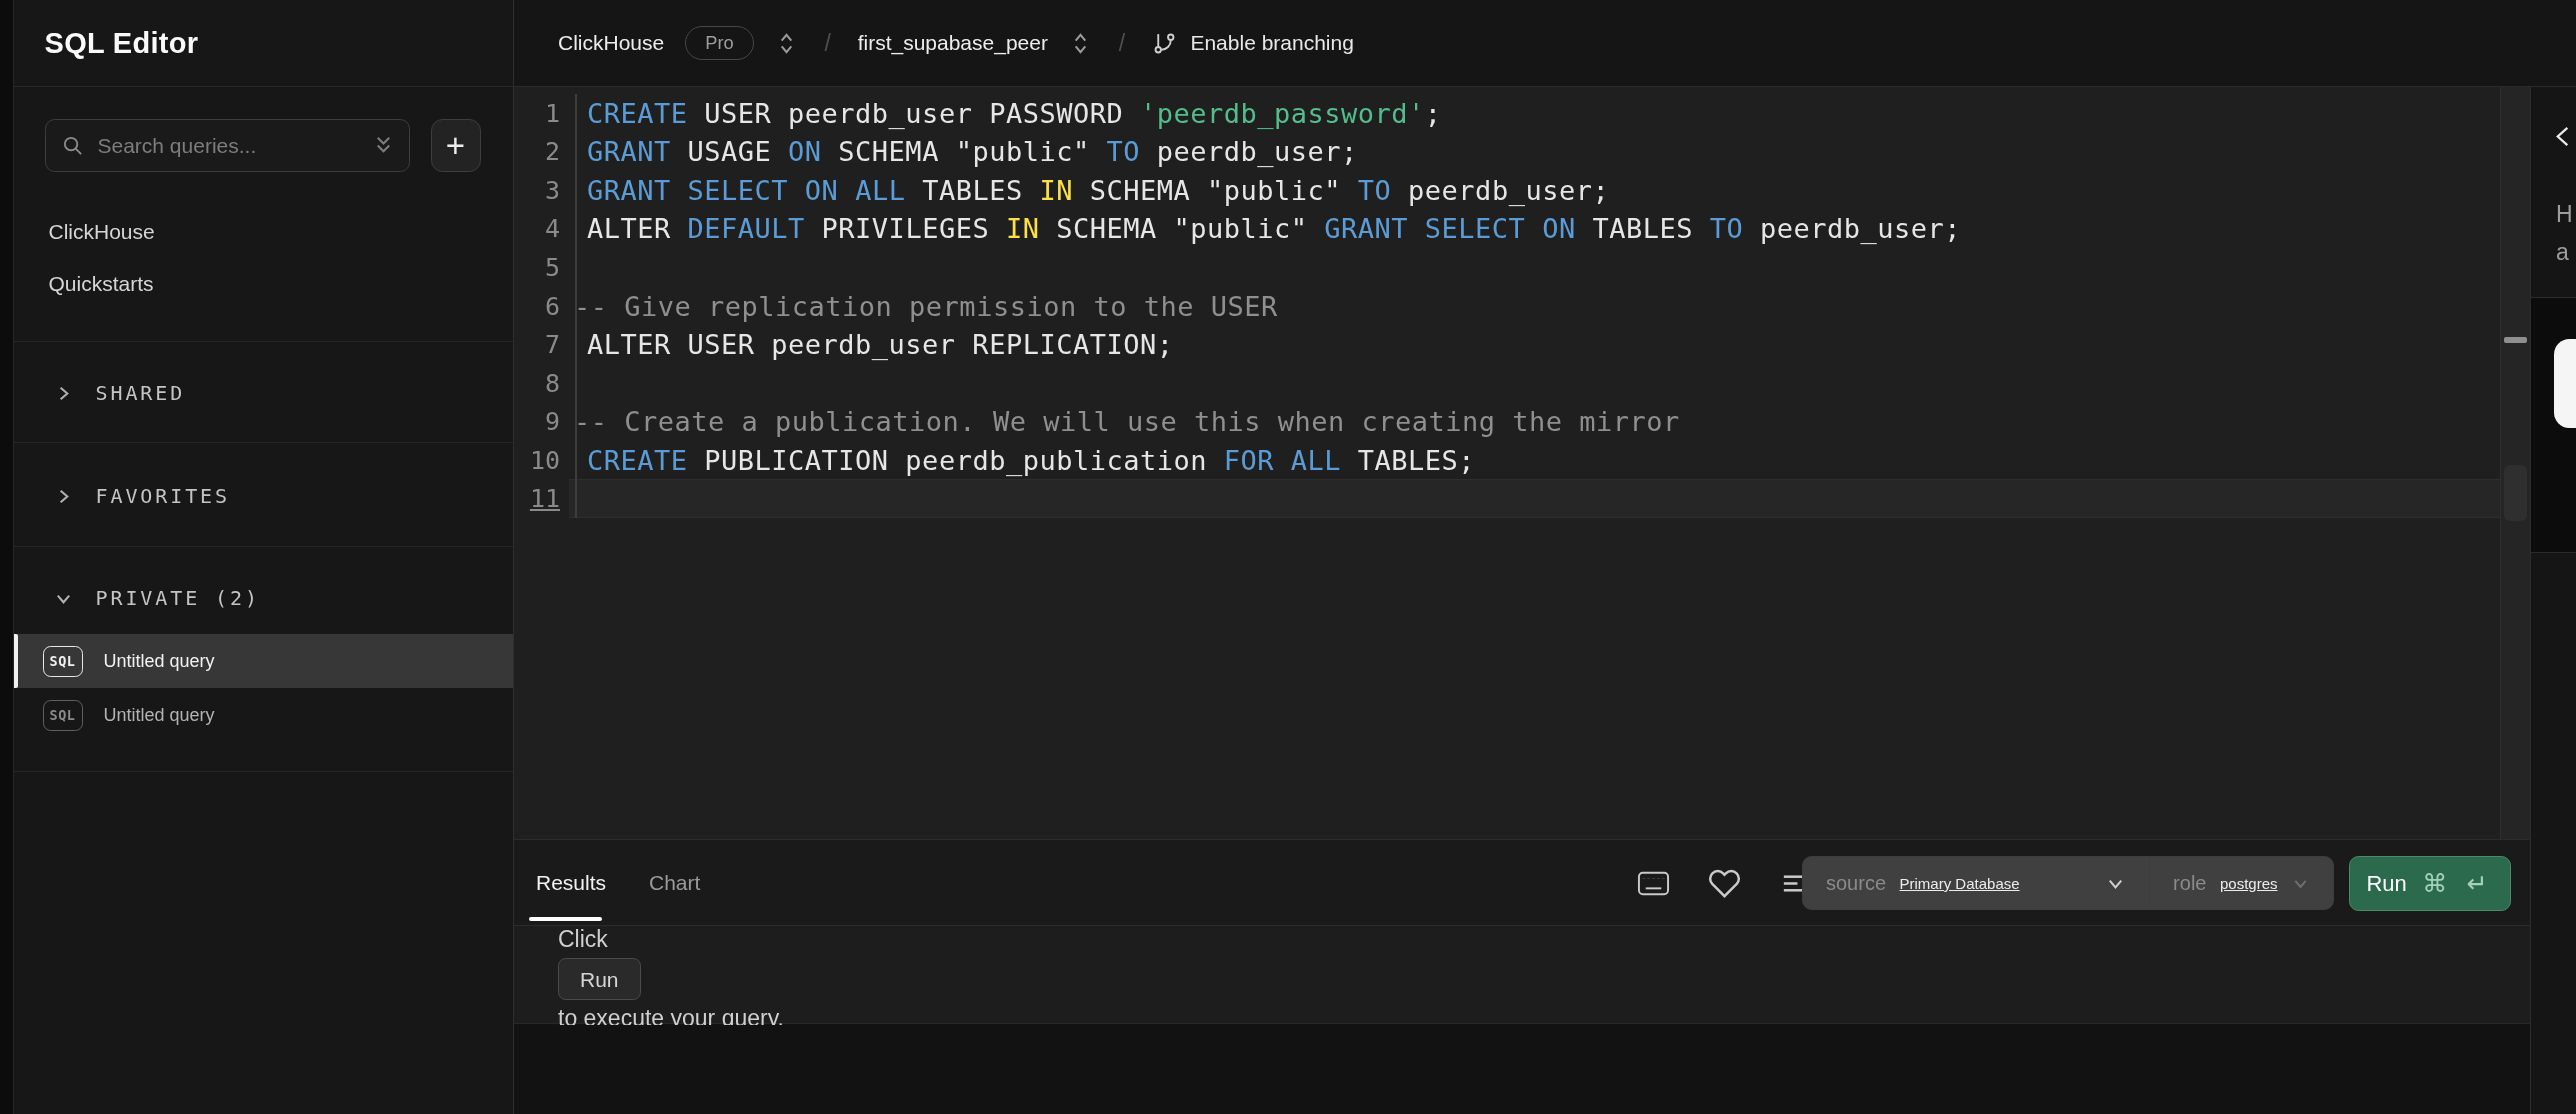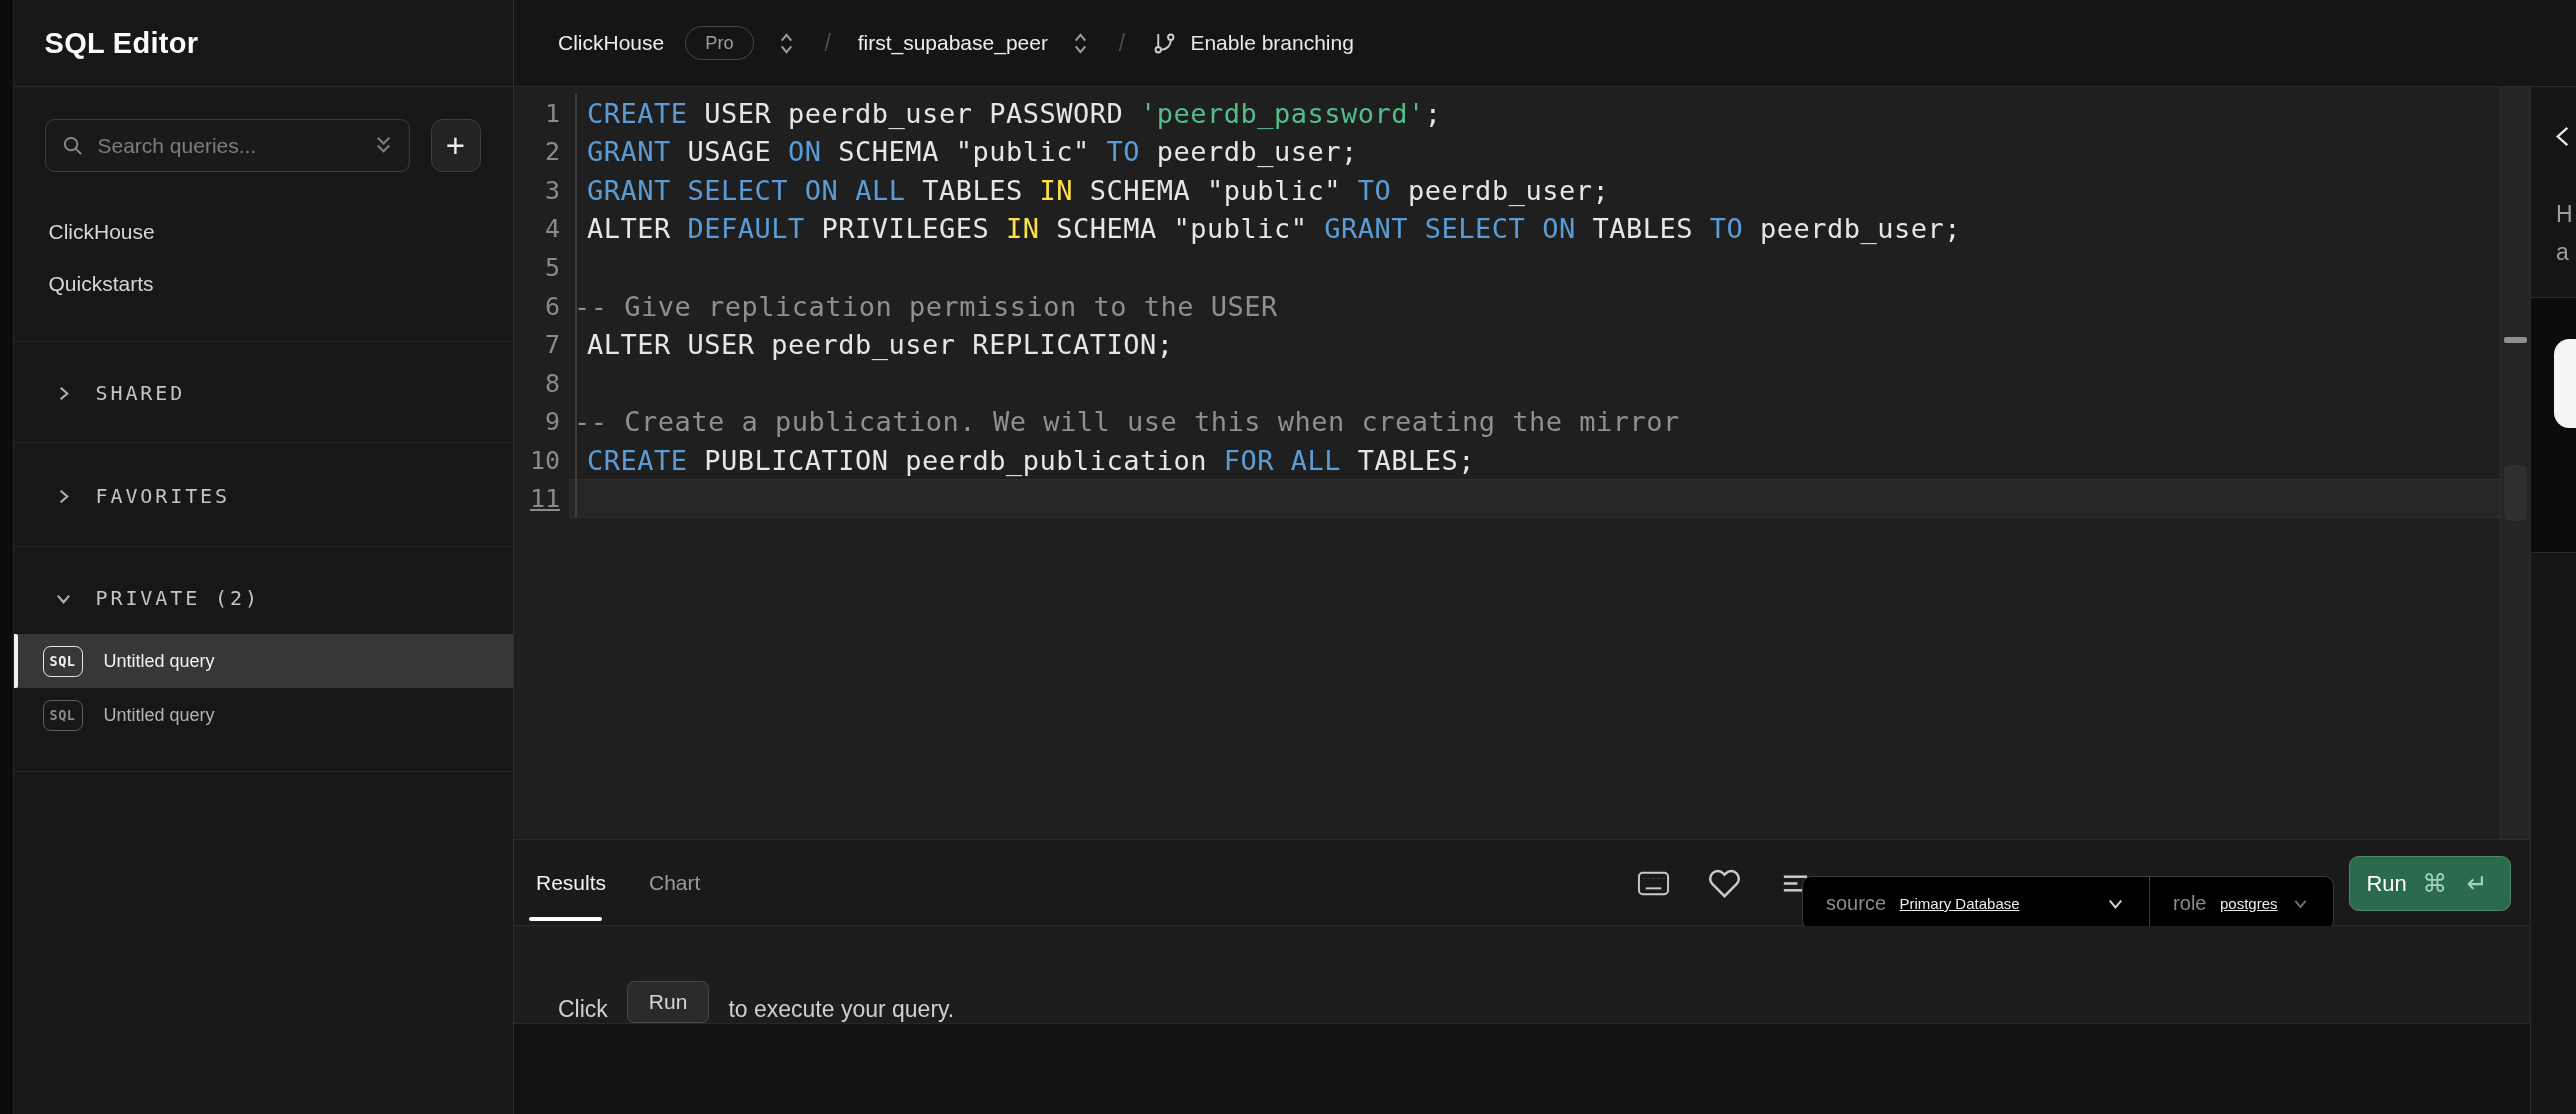--- a/index.html
+++ b/index.html
@@ -62,30 +62,30 @@
   .bottom{position:absolute;left:514px;top:839px;width:2016px;height:276px;}
   .toolbar{position:absolute;left:0;top:0;width:100%;height:87px;background:#1a1a1a;border-top:1px solid #2c2c2c;border-bottom:1px solid #2c2c2c;}
   .tab{position:absolute;top:0;height:86px;display:flex;align-items:center;font-size:21px;}
   .tab-results{left:22px;color:#f2f2f2;}
   .tab-chart{left:135px;color:#9a9a9a;}
   .tab-underline{position:absolute;left:14.5px;top:77px;width:73px;height:3.9px;background:#ffffff;border-radius:1.9px;}
   .tb-icon{position:absolute;top:0;height:86px;display:flex;align-items:center;color:#c9c9c9;}
   .ico-keyboard{left:1121px;}
   .ico-heart{left:1193px;}
   .ico-align{left:1264px;}
-  .src-group{position:absolute;left:1288px;top:16.4px;width:532px;height:54px;border:1.4px solid #3d3d3d;border-radius:9.6px;background:#000000;display:flex;align-items:flex-end;margin-top:20px;}
+  .src-group{position:absolute;left:1288px;top:16.4px;width:532px;height:54px;border:1.4px solid #3d3d3d;border-radius:9.6px;background:#404040;display:flex;align-items:flex-end;}
   .src-part{display:flex;align-items:center;gap:13.5px;padding:0 23px;height:100%;}
   .src-part.src{flex:1 1 auto;}
   .grp-div{width:1px;height:100%;background:#3d3d3d;}
   .muted-lbl{color:#8a8a8a;font-size:20px;}
   .val-lbl{color:#ececec;font-size:15px;text-decoration:underline;}
   .run-btn{position:absolute;left:1835px;top:16.4px;width:162px;height:55px;background:#2b6a4d;border:1.4px solid #4e8a6a;border-radius:9.6px;display:flex;align-items:center;justify-content:center;gap:15.4px;}
   .run-lbl{color:#ffffff;font-size:22px;}
   .run-keys{color:#a3d2b8;font-size:25px;font-family:"DejaVu Sans",sans-serif;letter-spacing:5.8px;}
-  .msgrow{position:absolute;left:0;top:87px;width:100%;height:98px;background:#1d1d1d;border-bottom:1px solid #282828;display:flex;align-items:flex-end;padding-left:44px;gap:19px;}
+  .msgrow{position:absolute;left:0;top:87px;width:100%;height:98px;background:#1d1d1d;border-bottom:1px solid #282828;display:flex;align-items:flex-start;padding-left:44px;gap:5px;flex-direction:column;}
   .msg-text{font-size:23px;color:#cfcfcf;}
   .kbd-run{border:1.4px solid #4a4a4a;background:#2a2a2a;border-radius:7.7px;color:#d6d6d6;font-size:21px;padding:9.6px 21px;line-height:1;}
   .below{position:absolute;left:0;top:186px;width:100%;height:90px;background:#121212;}
   svg{display:block;}
 </style>
 </head>
 <body>
 
 <div class="stage">
 

